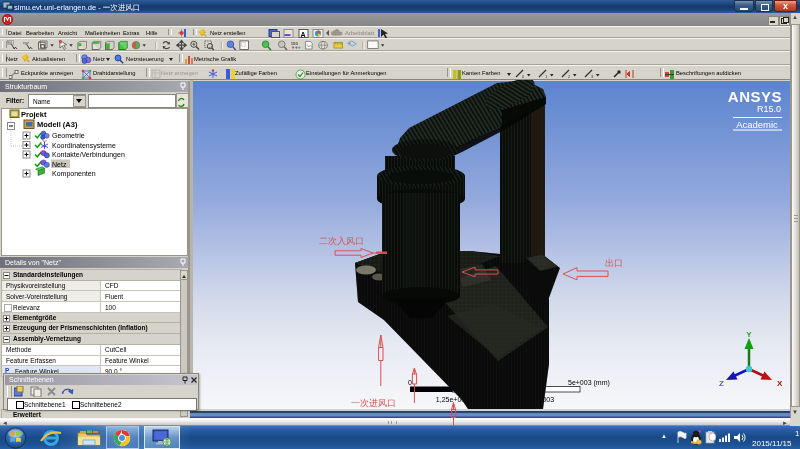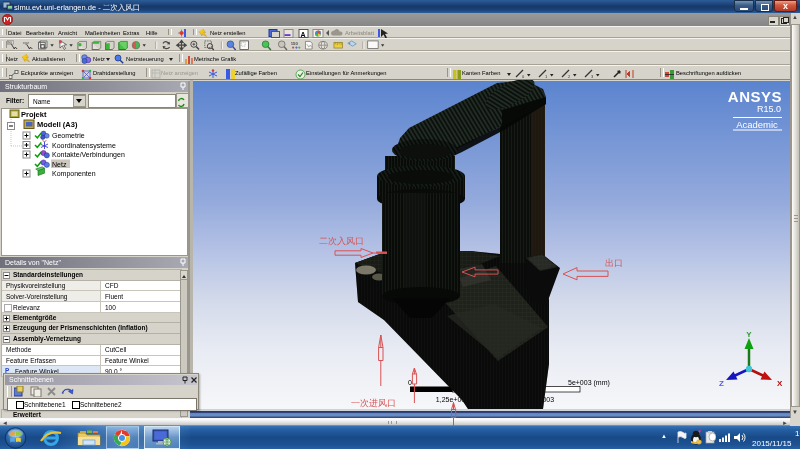--- a/index.html
+++ b/index.html
@@ -14,21 +14,21 @@
 </head>
 <body>
 <div id="stage">
 
 <div class="abs" style="left:0;top:0;width:800px;height:13px;background:linear-gradient(#2b5d97 0%,#17386b 50%,#1c4479 78%,#2c5f9d 100%);">
   <svg class="abs" style="left:3px;top:1px" width="11" height="11" viewBox="0 0 11 11">
         <rect x="0" y="1" width="7" height="6" fill="#9db6d8" stroke="#1a2a3a" stroke-width="0.8"></rect>
         <rect x="4" y="4" width="6" height="5" fill="#3a6aaa" stroke="#12223a" stroke-width="0.8"></rect>
         <rect x="5" y="5" width="4" height="2.5" fill="#8fd08f"></rect>
       </svg>
-  <div class="abs white" style="left:14px;top:2.5px;font-size:7.5px;">simu.evt.uni-erlangen.de - 二次入风口</div>
+  <div class="abs white" style="left:14px;top:2.5px;font-size:7.5px;">simu.evt.uni-erlangen.de - 一次进风口</div>
   <div class="abs" style="left:734px;top:0;width:20px;height:12px;background:linear-gradient(#7a94b5,#3a5c88 45%,#2a4a74);border:1px solid #1a2f4a;border-radius:0 0 3px 3px;box-sizing:border-box;">
         <div class="abs" style="left:5px;top:7px;width:8px;height:2px;background:#fff;"></div>
       </div>
   <div class="abs" style="left:755px;top:0;width:18px;height:12px;background:linear-gradient(#7a94b5,#3a5c88 45%,#2a4a74);border:1px solid #1a2f4a;border-radius:0 0 3px 3px;box-sizing:border-box;">
         <div class="abs" style="left:5px;top:3px;width:6px;height:5px;border:1px solid #fff;"></div>
       </div>
   <div class="abs" style="left:774px;top:0;width:23px;height:12px;background:linear-gradient(#f0a088,#d05a40 40%,#b03a24);border:1px solid #6a1a10;border-radius:0 0 3px 3px;box-sizing:border-box;color:#fff;font-size:9px;text-align:center;line-height:10px;font-weight:bold;">x</div>
 </div>
 
 <div class="abs" style="left:0;top:13px;width:790px;height:13px;background:linear-gradient(#9a9a9a,#868686);">

